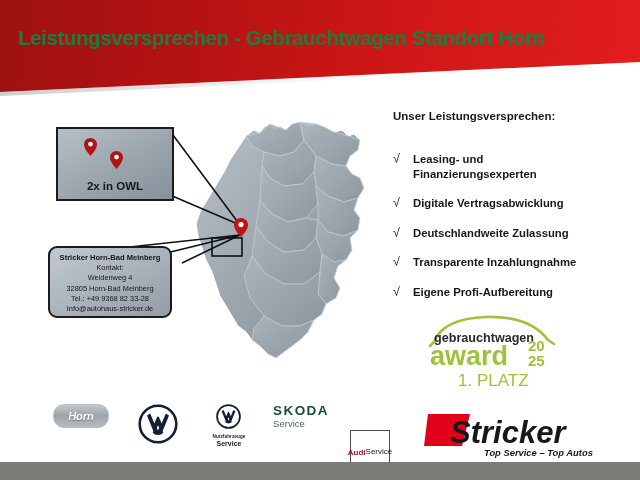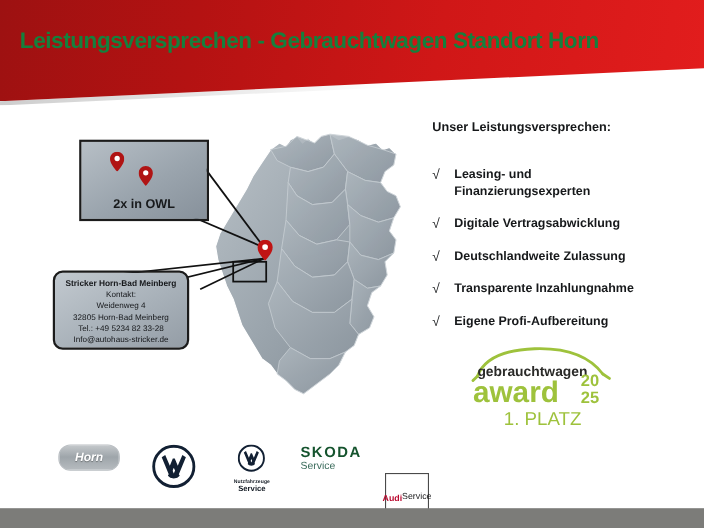--- a/index.html
+++ b/index.html
@@ -63,21 +63,21 @@
     position: absolute;
     left: 0; top: 95px;
     width: 400px; height: 290px;
     z-index: 3;
     pointer-events: none;
   }
 
   
   .owl-box {
     position: absolute;
-    left: 72px; top: 127px;
+    left: 56px; top: 127px;
     width: 114px; height: 70px;
     border: 2px solid #1b1b1b;
     background: linear-gradient(150deg, #b7bfc6 0%, #9aa4ad 55%, #87919b 100%);
     z-index: 4;
   }
   .owl-label {
     position: absolute;
     left: 0; right: 0; bottom: 7px;
     text-align: center;
     font-size: 11.5px;
@@ -299,21 +299,21 @@
       </svg>
     </div>
     <div class="owl-label">2x in OWL</div>
   </div>
 
   <div class="addr-box">
     <div class="addr-line bold">Stricker Horn-Bad Meinberg</div>
     <div class="addr-line">Kontakt:</div>
     <div class="addr-line">Weidenweg 4</div>
     <div class="addr-line">32805 Horn-Bad Meinberg</div>
-    <div class="addr-line">Tel.: +49 5234 82 33-28</div>
+    <div class="addr-line">Tel.: +49 9368 82 33-28</div>
     <div class="addr-line">Info@autohaus-stricker.de</div>
   </div>
 
   <div class="checklist">
     <div class="check-head">Unser Leistungsversprechen:</div>
 
     <div class="check-item">
       <span class="check-mark">√</span>
       <span class="check-text">Leasing- und<br>Finanzierungsexperten</span>
     </div>
@@ -391,17 +391,24 @@
             <circle cx="21" cy="9" r="7"></circle>
             <circle cx="33" cy="9" r="7"></circle>
             <circle cx="45" cy="9" r="7"></circle>
           </g>
         </svg>
         <div class="audi-name">Audi</div>
         <div class="audi-sub">Service</div>
       </div>
     </div>
 
+    <div class="stricker">
+      <svg viewBox="0 0 200 54" xmlns="http://www.w3.org/2000/svg">
+        <path d="M4 8 L46 8 L38 40 L0 40 Z" fill="#e2001a"></path>
+        <text x="26" y="37" font-family="Liberation Sans, sans-serif" font-size="31" font-weight="bold" font-style="italic" fill="#16181a">Stricker</text>
+        <text x="60" y="50" font-family="Liberation Sans, sans-serif" font-size="9.4" font-weight="bold" font-style="italic" fill="#16181a">Top Service – Top Autos</text>
+      </svg>
+    </div>
   </div>
 
   <div class="footer"></div>
 
 </div>
 
 </body></html>

